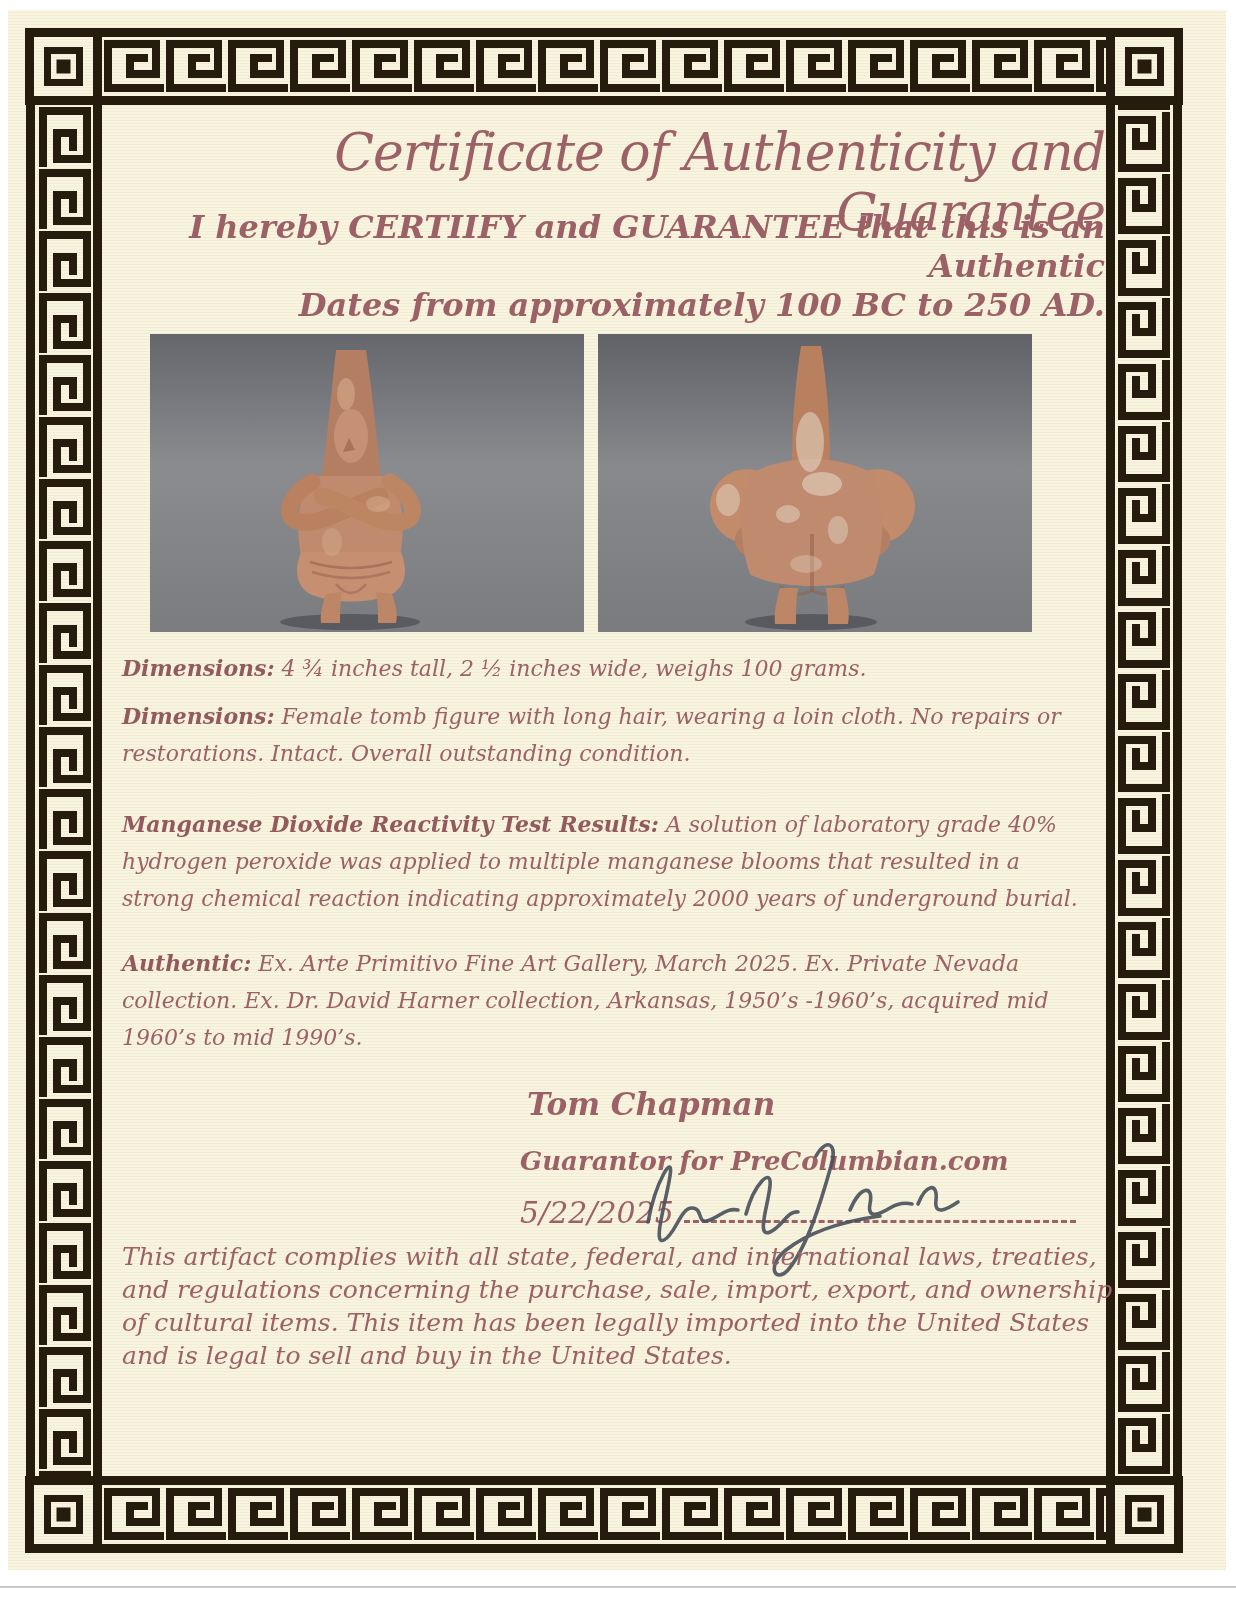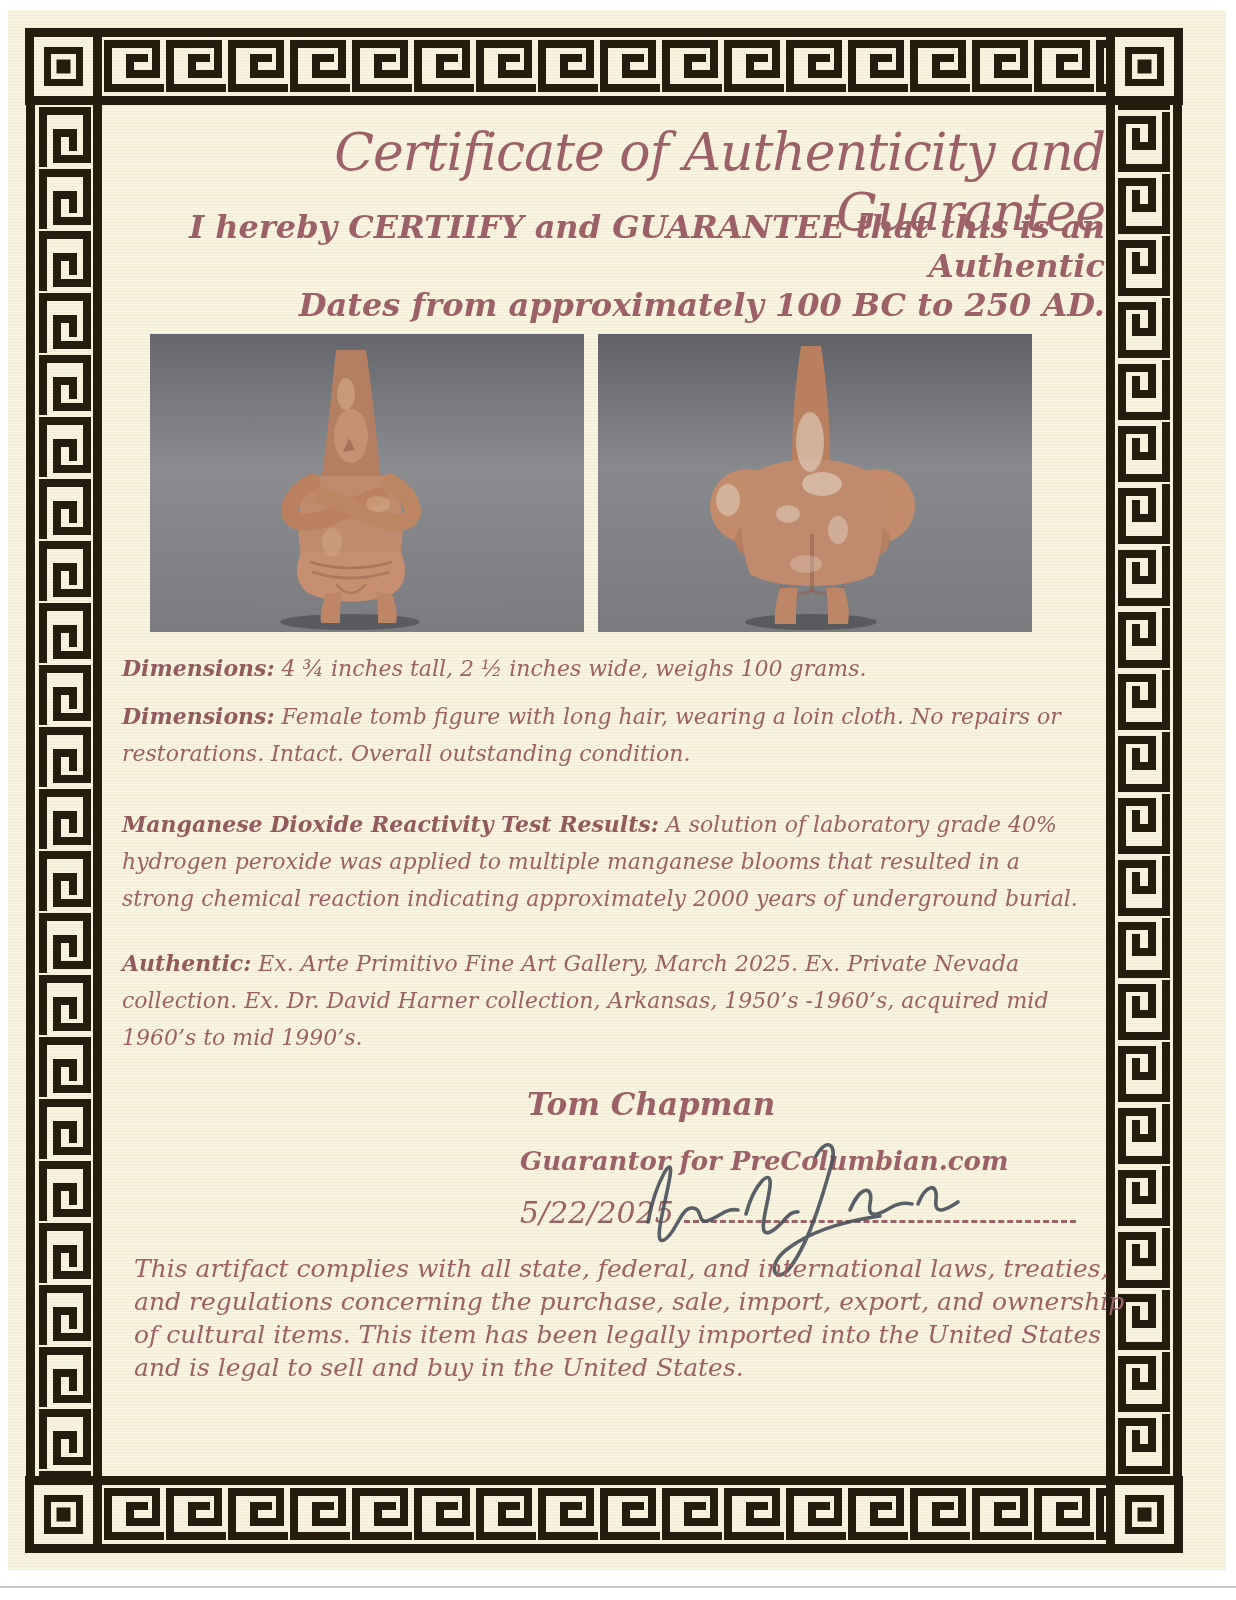--- a/index.html
+++ b/index.html
@@ -55,21 +55,21 @@
     position:absolute;left:520px;top:1192px;
     font-style:italic;font-size:30px;color:var(--ink,#9c6166);
     white-space:nowrap;
   }
   .dashline{
     display:inline-block;width:392px;height:28px;margin-left:10px;
     border-bottom:3px dashed var(--ink,#9c6166);
   }
   svg.signature{position:absolute;left:612px;top:1118px;pointer-events:none;}
   .legal{
-    position:absolute;left:122px;top:1240px;width:1000px;margin:12px;
+    position:absolute;left:122px;top:1240px;width:1000px;margin:0;
     font-style:italic;font-size:25px;line-height:33px;color:var(--ink,#9c6166);
   }
 </style>
 </head>
 <body>
 
 <div class="paper"></div>
 
 <svg class="border-frame" width="1236" height="1600" viewBox="0 0 1236 1600" aria-hidden="true">
   <defs>

